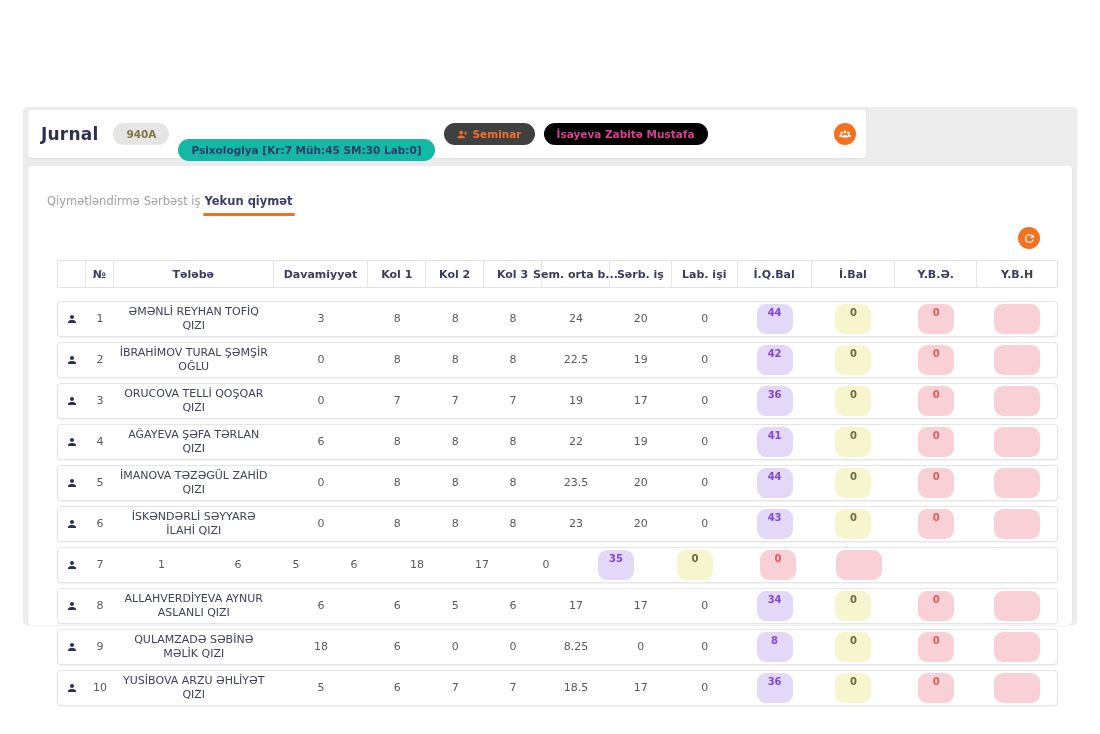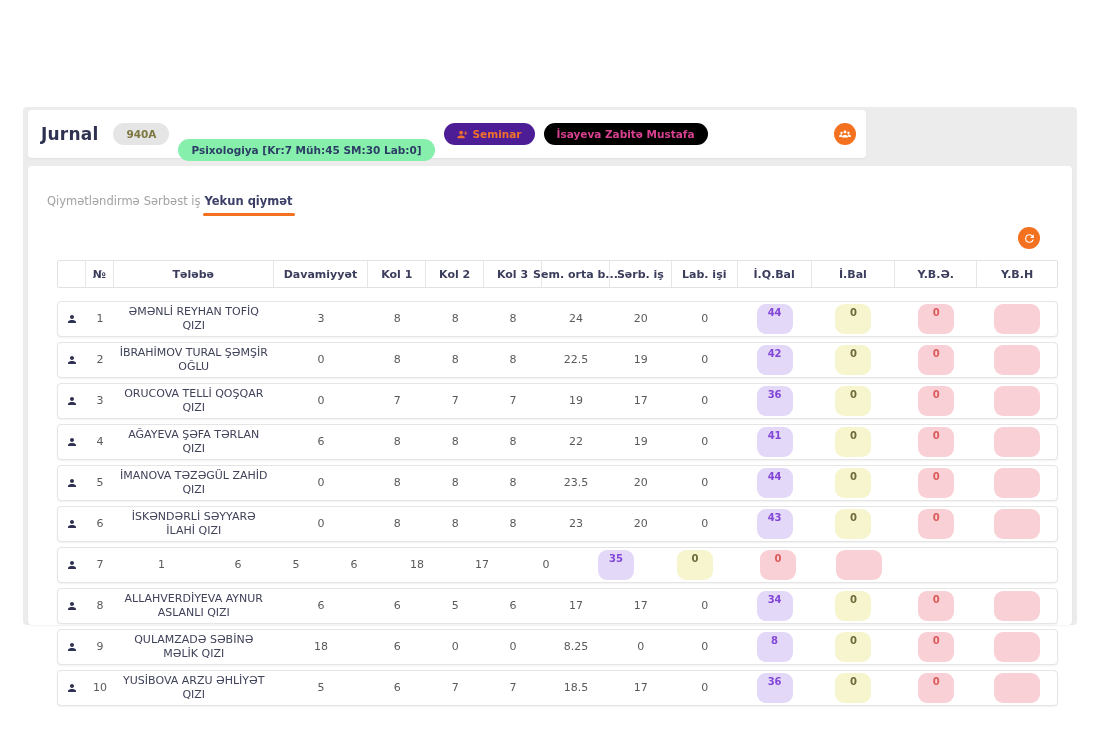--- a/index.html
+++ b/index.html
@@ -5,22 +5,22 @@
   * { margin:0; padding:0; box-sizing:border-box; }
   html,body { width:1100px; height:734px; background:#ffffff; font-family:"DejaVu Sans","Liberation Sans",sans-serif; overflow:hidden; }
   .band { position:absolute; left:23px; top:107px; width:1054px; height:518px; background:#ececec; border-radius:4px; }
   .card { position:absolute; background:#ffffff; border-radius:4px; box-shadow:0 1px 2px rgba(0,0,0,.05); }
   .header-card { left:5px; top:3px; width:838px; height:48px; display:flex; align-items:center; padding-left:13px; }
   .content-card { left:5px; top:59px; width:1044px; height:459px; }
 
   .title { font-size:17px; font-weight:bold; color:#2e3150; margin-right:15px; letter-spacing:.2px; }
   .pill { display:inline-flex; align-items:center; gap:5px; padding:5px 13px; border-radius:13px; font-size:10.5px; font-weight:bold; margin-right:9px; white-space:nowrap; }
   .pill-group   { background:#e5e5e5; color:#7d7740; }
-  .pill-subject { background:#86efac; color:#2d3e66;margin-top:32px; }
-  .pill-type    { background:#4c1d95; color:#f0702c; }
+  .pill-subject { background:#14b8a6; color:#2d3e66;margin-top:32px; }
+  .pill-type    { background:#404040; color:#f0702c; }
   .pill-teacher { background:#000000; color:#d84090; }
 
   .circle-btn { position:absolute; width:22px; height:22px; border-radius:50%; background:#f4711f; border:none; display:flex; align-items:center; justify-content:center; cursor:pointer; padding:0; }
   .participants-btn { right:10px; top:13px; }
   .refresh-btn { right:32px; top:61px; }
 
   .tabs { display:flex; margin:24px 0 0 17px; }
   .tab { background:none; border:none; font-family:inherit; font-size:11.5px; color:#a2a2a2; cursor:pointer; padding:4px 2px 8px 2px; position:relative; }
   .tab.active { color:#3b3e66; font-weight:bold; }
   .tab.active::after { content:""; position:absolute; left:0; right:0; bottom:0; height:3px; background:#f4711f; border-radius:2px; }

